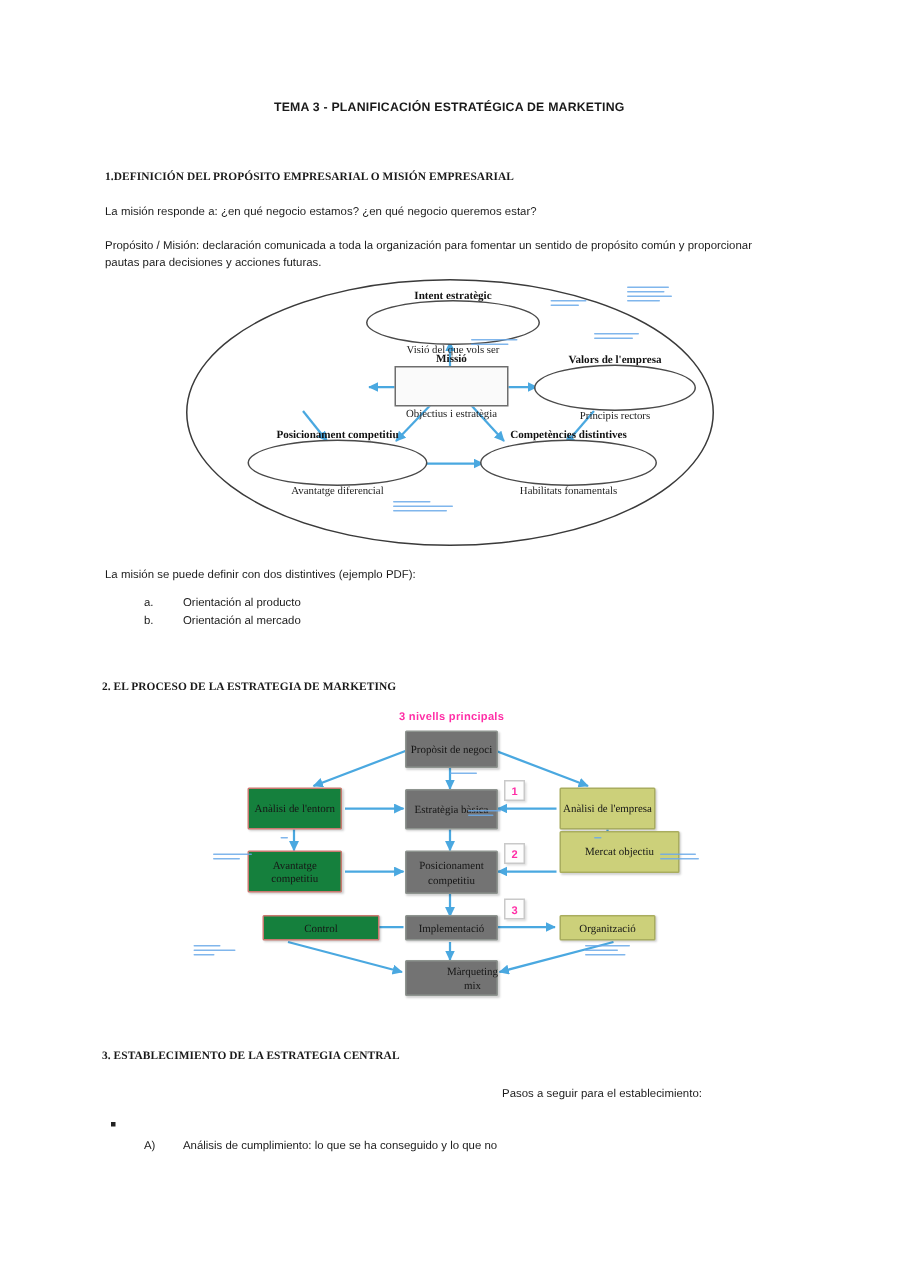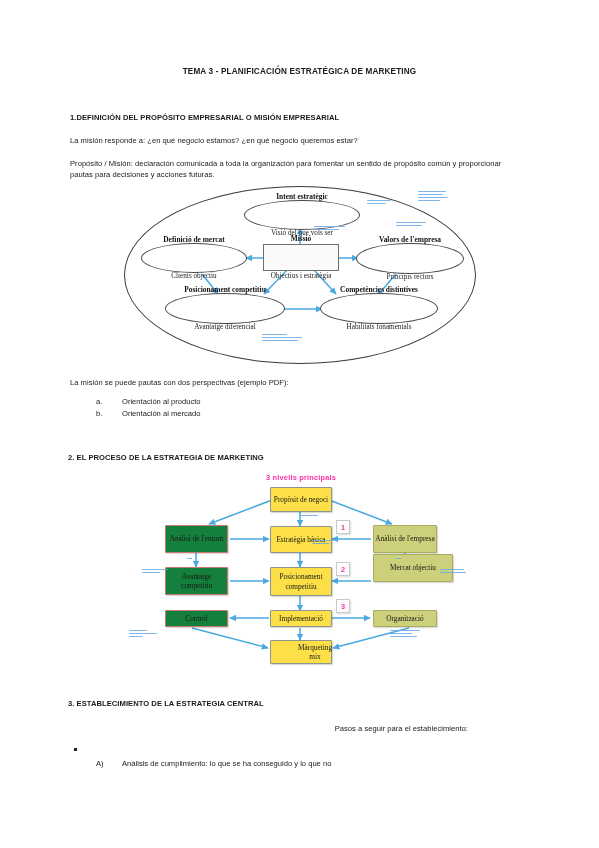--- a/index.html
+++ b/index.html
@@ -9,21 +9,21 @@
     color:#1a1a1a;
     -webkit-font-smoothing:antialiased;
   }
   .page{position:absolute;left:0;top:0;width:599px;height:848px;background:#fff;}
 
   
   .doc-title{
     position:absolute;left:0;top:67px;width:599px;text-align:center;
     font-size:8.2px;font-weight:bold;letter-spacing:.15px;
   }
-  .h-sec{position:absolute;font-size:7.6px;font-weight:bold;letter-spacing:.05px;}
+  .h-sec{position:absolute;font-size:7.6px;font-weight:bold;letter-spacing:.05px;font-family:Liberation Serif, serif;}
   .p-txt{position:absolute;font-size:7.6px;line-height:11px;letter-spacing:.02px;}
   .list-row{position:absolute;font-size:7.6px;line-height:11.5px;}
   .list-row .mk{position:absolute;left:0;top:0;width:22px;}
   .list-row .tx{position:absolute;left:26px;top:0;white-space:nowrap;}
   .bullet-sq{
     position:absolute;width:3.2px;height:3.2px;background:#222;
   }
 
   
   #diagram1{position:absolute;left:124px;top:186px;width:352px;height:178px;}
@@ -51,21 +51,21 @@
     position:absolute;font-size:7.4px;font-weight:bold;color:#ff2ea6;
     letter-spacing:.2px;
   }
   .fbox{
     position:absolute;box-sizing:border-box;border:1px solid #8a8a8a;
     display:flex;align-items:center;justify-content:center;text-align:center;
     font-family:"Liberation Serif", serif;font-size:7.3px;line-height:9.4px;
     color:#161616;border-radius:1px;
     box-shadow:1px 1px 1.5px rgba(0,0,0,.18);
   }
-  .fbox.gray{background:#fde047;border-color:#8e948f;}
+  .fbox.gray{background:#737373;border-color:#8e948f;}
   .fbox.salmon{background:#15803d;border-color:#c9786f;}
   .fbox.olive{background:#ccd07a;border-color:#a9ad5f;}
   .numtag{
     position:absolute;box-sizing:border-box;width:14px;height:14px;
     background:#fdfdfd;border:1px solid #c9c9c9;
     display:flex;align-items:center;justify-content:center;
     font-size:7.4px;font-weight:bold;color:#ff2ea6;
     box-shadow:1px 1px 1.5px rgba(0,0,0,.15);
   }
 
@@ -117,24 +117,20 @@
 
         <line x1="160" y1="123" x2="198" y2="123"></line>
       </g>
     </svg>
 
     <div class="node oval" style="left:120px;top:14px;width:116px;height:30px;">
       <div class="t1">Intent estratègic</div>
       <div class="t2">Visió del que vols ser</div>
     </div>
 
-    <div class="node oval" style="left:17px;top:57px;width:106px;height:30px;">
-      <div class="t1">Definició de mercat</div>
-      <div class="t2">Clients objectiu</div>
-    </div>
 
     <div class="node rect" style="left:139px;top:58px;width:76px;height:27px;">
       <div class="t1">Missió</div>
       <div class="t2">Objectius i estratègia</div>
     </div>
 
     <div class="node oval" style="left:232px;top:57px;width:108px;height:31px;">
       <div class="t1">Valors de l'empresa</div>
       <div class="t2">Principis rectors</div>
     </div>
@@ -167,21 +163,21 @@
       <span style="width:31px;"></span>
         <span style="width:25px;"></span>
     </div>
     <div class="hw" style="left:138px;top:148px;width:42px;">
       <span style="width:25px;"></span>
         <span style="width:40px;"></span>
         <span style="width:36px;"></span>
     </div>
   </div>
 
-  <div class="p-txt" style="left:70px;top:377px;width:420px;">La misión se puede pautas con dos perspectivas (ejemplo PDF):</div>
+  <div class="p-txt" style="left:70px;top:377px;width:420px;">La misión se puede definir con dos distintives (ejemplo PDF):</div>
 
   <div class="list-row" style="left:96px;top:396px;width:360px;">
     <span class="mk">a.</span>
     <span class="tx">Orientación al producto</span>
   </div>
   <div class="list-row" style="left:96px;top:408px;width:360px;">
     <span class="mk">b.</span>
     <span class="tx">Orientación al mercado</span>
   </div>
 
@@ -240,21 +236,21 @@
     <div class="fbox gray" style="left:146px;top:56px;width:62px;height:27px;">Estratègia bàsica</div>
 
     <div class="fbox olive" style="left:249px;top:55px;width:64px;height:28px;">Anàlisi de l'empresa</div>
 
     <div class="fbox salmon" style="left:41px;top:97px;width:63px;height:28px;">Avantatge competitiu</div>
 
     <div class="fbox gray" style="left:146px;top:97px;width:62px;height:29px;">Posicionament competitiu</div>
 
     <div class="fbox olive" style="left:249px;top:84px;width:80px;height:28px;">Mercat objectiu</div>
 
-    <div class="fbox salmon" style="left:41px;top:140px;width:63px;height:17px;">Control</div>
+    <div class="fbox salmon" style="left:51px;top:140px;width:78px;height:17px;">Control</div>
 
     <div class="fbox gray" style="left:146px;top:140px;width:62px;height:17px;">Implementació</div>
 
     <div class="fbox olive" style="left:249px;top:140px;width:64px;height:17px;">Organització</div>
 
     <div class="fbox gray" style="left:146px;top:170px;width:62px;height:24px;padding-left:28px;">Màrqueting mix</div>
 
     <div class="numtag" style="left:212px;top:50px;">1</div>
     <div class="numtag" style="left:212px;top:92px;">2</div>
     <div class="numtag" style="left:212px;top:129px;">3</div>

